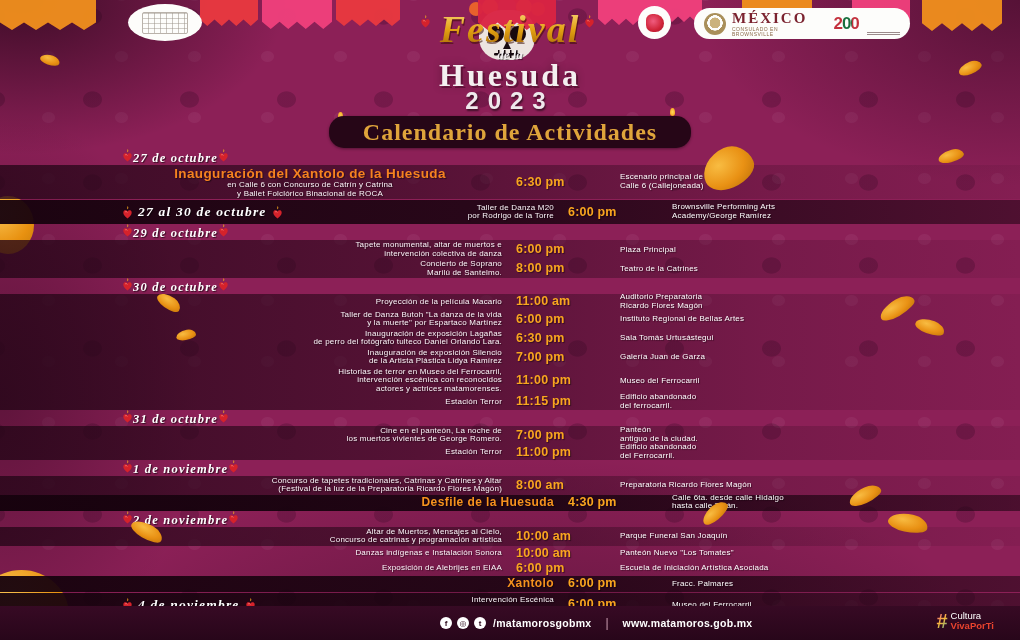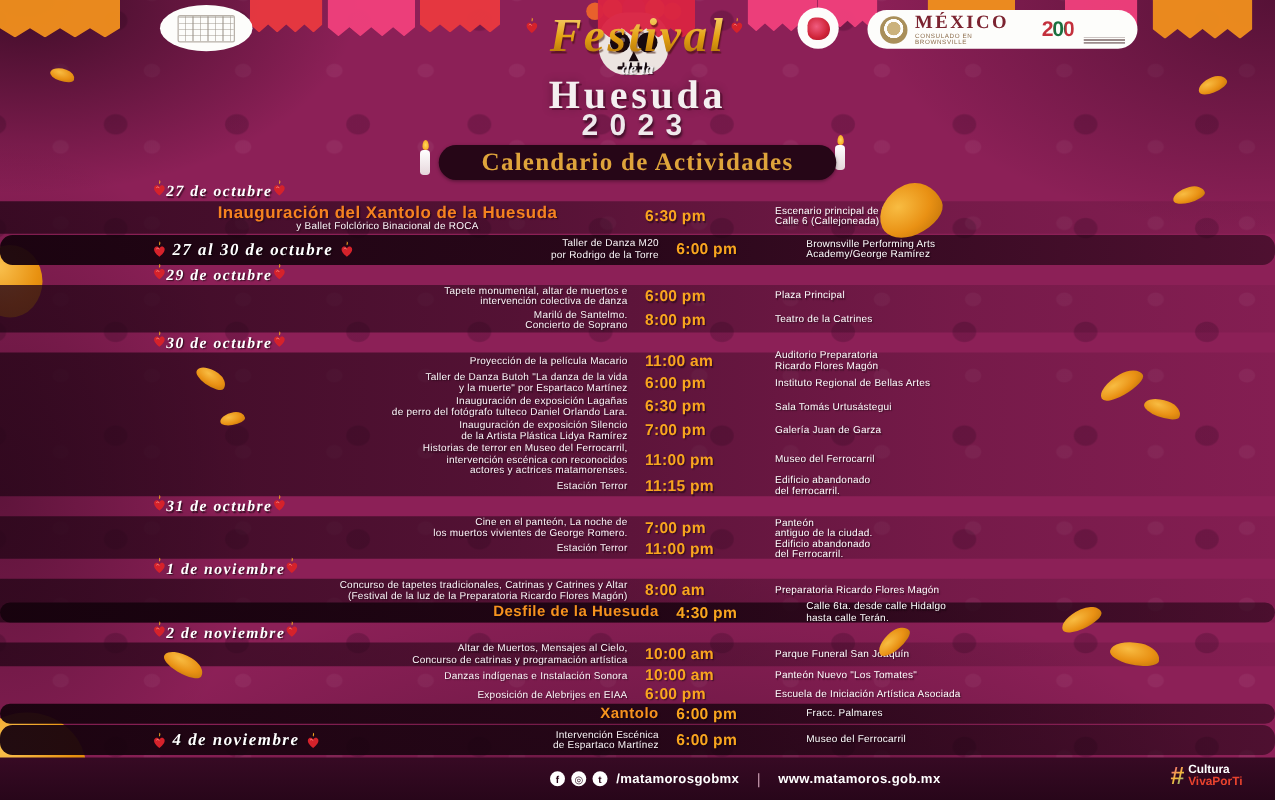--- a/index.html
+++ b/index.html
@@ -66,21 +66,21 @@
     background-clip:text;color:transparent;filter:drop-shadow(1px 2px 0 rgba(58,12,2,.55));}
   .t-dela{font-family:"Liberation Serif","DejaVu Serif",serif;font-style:italic;font-weight:bold;
     font-size:13px;color:#f3eff1;margin:0;text-shadow:1px 1px 1px rgba(0,0,0,.5);}
   .t-huesuda{font-family:"Liberation Serif","DejaVu Serif",serif;font-weight:bold;font-size:32px;
     letter-spacing:3px;color:#f4eff0;margin-top:-2px;
     text-shadow:2px 2px 0 rgba(74,10,40,.6),0 0 8px rgba(0,0,0,.3);}
   .t-year{font-weight:bold;font-size:24px;letter-spacing:9px;color:#efe9ec;margin-top:-2px;
     text-shadow:1px 2px 2px rgba(0,0,0,.55);}
   .t-banner{display:inline-block;margin-top:3px;background:#260617;border-radius:15px;
     padding:4px 34px;font-family:"Liberation Serif","DejaVu Serif",serif;font-weight:bold;
-    font-size:20px;letter-spacing:1px;color:#dfa43b;box-shadow:0 1px 3px rgba(0,0,0,.4);}
+    font-size:24px;letter-spacing:1px;color:#dfa43b;box-shadow:0 1px 3px rgba(0,0,0,.4);}
   
   .schedule{position:relative;z-index:2;margin-top:2px;padding:0 104px 0 112px;}
   .sec{margin-bottom:1px;}
   .date-row{display:flex;align-items:center;gap:5px;height:14px;padding-left:10px;margin:1px 0;}
   .date-text{font-family:"Liberation Serif","DejaVu Serif",serif;font-style:italic;font-weight:bold;
     font-size:12.5px;letter-spacing:1.2px;color:#fff;text-shadow:1px 1px 1px rgba(0,0,0,.6);white-space:nowrap;}
   .heart-ic{width:11px;height:13px;flex:0 0 auto;}
   .event-row{display:grid;grid-template-columns:1fr 106px 298px;align-items:center;padding:1px 0;min-height:12px;}
   .inline-row{display:grid;grid-template-columns:238px 1fr 106px 298px;align-items:center;padding:2px 0;min-height:20px;}
   .inline-row .date-cell{display:flex;align-items:center;gap:5px;padding-left:10px;}
@@ -91,36 +91,36 @@
   .headline{color:#f58220;font-weight:bold;font-size:13.5px;line-height:1.12;letter-spacing:.4px;}
   .headline2{color:#f6921e;font-weight:bold;font-size:12px;line-height:1.15;letter-spacing:.4px;}
   .time{color:#f9a51f;font-weight:bold;font-size:12.5px;line-height:1.05;letter-spacing:.2px;
     padding-left:4px;text-shadow:1px 1px 1px rgba(0,0,0,.45);white-space:nowrap;}
   .venue{position:relative;height:100%;min-height:10px;}
   .venue .v{position:absolute;top:50%;transform:translateY(-50%);left:2px;right:0;color:#fff;
     font-size:8px;line-height:1.07;letter-spacing:.2px;text-shadow:1px 1px 1px rgba(0,0,0,.45);}
   .band-dark{background:linear-gradient(90deg,rgba(38,6,24,.8) 0%,rgba(38,6,24,.55) 40%,rgba(38,6,24,.22) 75%,rgba(38,6,24,.08) 100%);
     margin-left:-112px;margin-right:-104px;padding-left:112px;padding-right:104px;}
   .band-darkest{background:linear-gradient(90deg,rgba(22,2,13,.95) 0%,rgba(24,3,15,.85) 50%,rgba(28,3,17,.55) 100%);
-    margin-left:-112px;margin-right:-104px;padding-left:112px;padding-right:79px;border-radius:10px;}
+    margin-left:-112px;margin-right:-104px;padding-left:112px;padding-right:52px;}
   
   .footer{position:absolute;left:0;right:0;bottom:0;height:34px;z-index:5;
     background:linear-gradient(0deg,#28061a,#370a24);}
   .footer-center{position:absolute;left:440px;top:0;bottom:0;display:flex;align-items:center;gap:5px;}
   .soc{width:12px;height:12px;border-radius:50%;background:#fff;color:#2a0619;font-size:8px;
     font-weight:bold;display:inline-flex;align-items:center;justify-content:center;}
   .handle{color:#fff;font-size:10.5px;font-weight:bold;letter-spacing:.3px;margin-left:2px;}
   .fdiv{color:#c79aae;margin:0 9px;font-size:12px;}
   .site{color:#fff;font-size:10.5px;font-weight:bold;letter-spacing:.3px;}
   .brand{position:absolute;right:26px;top:5px;display:flex;align-items:center;gap:3px;}
   .brand-hash{font-size:20px;font-weight:bold;line-height:1;
     background:linear-gradient(135deg,#e84393,#f6b93b 50%,#38ada9);
     -webkit-background-clip:text;background-clip:text;color:transparent;}
   .brand-txt{display:flex;flex-direction:column;line-height:1.1;}
-  .b1{color:#fff;font-weight:bold;font-size:9.5px;}
+  .b1{color:#fff;font-weight:normal;font-size:9.5px;}
   .b2{color:#e8432e;font-weight:bold;font-size:9.5px;}
 </style>
 </head>
 <body>
 
 <div class="poster">
 
   <div class="flag f-orange" style="left:0;width:96px;height:30px"></div>
   <div class="flag f-red" style="left:200px;width:58px;height:26px"></div>
   <div class="flag f-pink" style="left:262px;width:70px;height:29px"></div>
@@ -217,20 +217,21 @@
             </svg><span class="date-text">27 de octubre</span><svg class="heart-ic" viewBox="0 0 20 24">
               <path d="M10 6 C8.6 3.4 10.8 2.2 9.6 0 C12.4 1.2 11.6 4 10.4 6 Z" fill="#f2a51f"></path>
               <path d="M10 23 C3.4 17.6 1.2 13.6 2.6 10 C4 6.8 8.2 6.9 10 10.2 C11.8 6.9 16 6.8 17.4 10 C18.8 13.6 16.6 17.6 10 23 Z" fill="#d5222b"></path>
               <path d="M5.8 11 C6.8 9.6 8.8 9.8 9.4 11.4" stroke="#ff9488" stroke-width="1.2" fill="none" stroke-linecap="round"></path>
             </svg></div>
         </div>
         <div class="events band-dark">
           <div class="event-row">
             <div class="desc centered">
               <div class="headline">Inauguración del Xantolo de la Huesuda</div>
+              <div class="ln">en Calle 6 con Concurso de Catrín y Catrina</div>
               <div class="ln">y Ballet Folclórico Binacional de ROCA</div>
             </div>
             <div class="time">
               <div class="tln">6:30 pm</div>
             </div>
             <div class="venue">
               <div class="v">
                 <div class="ln">Escenario principal de la</div>
                 <div class="ln">Calle 6 (Callejoneada)</div>
               </div>
@@ -290,22 +291,22 @@
               <div class="tln">6:00 pm</div>
             </div>
             <div class="venue">
               <div class="v">
                 <div class="ln">Plaza Principal</div>
               </div>
             </div>
           </div>
           <div class="event-row">
             <div class="desc">
+              <div class="ln">Concierto de Soprano</div>
               <div class="ln">Marilú de Santelmo.</div>
-              <div class="ln">Concierto de Soprano</div>
             </div>
             <div class="time">
               <div class="tln">8:00 pm</div>
             </div>
             <div class="venue">
               <div class="v">
                 <div class="ln">Teatro de la Catrines</div>
               </div>
             </div>
           </div>

